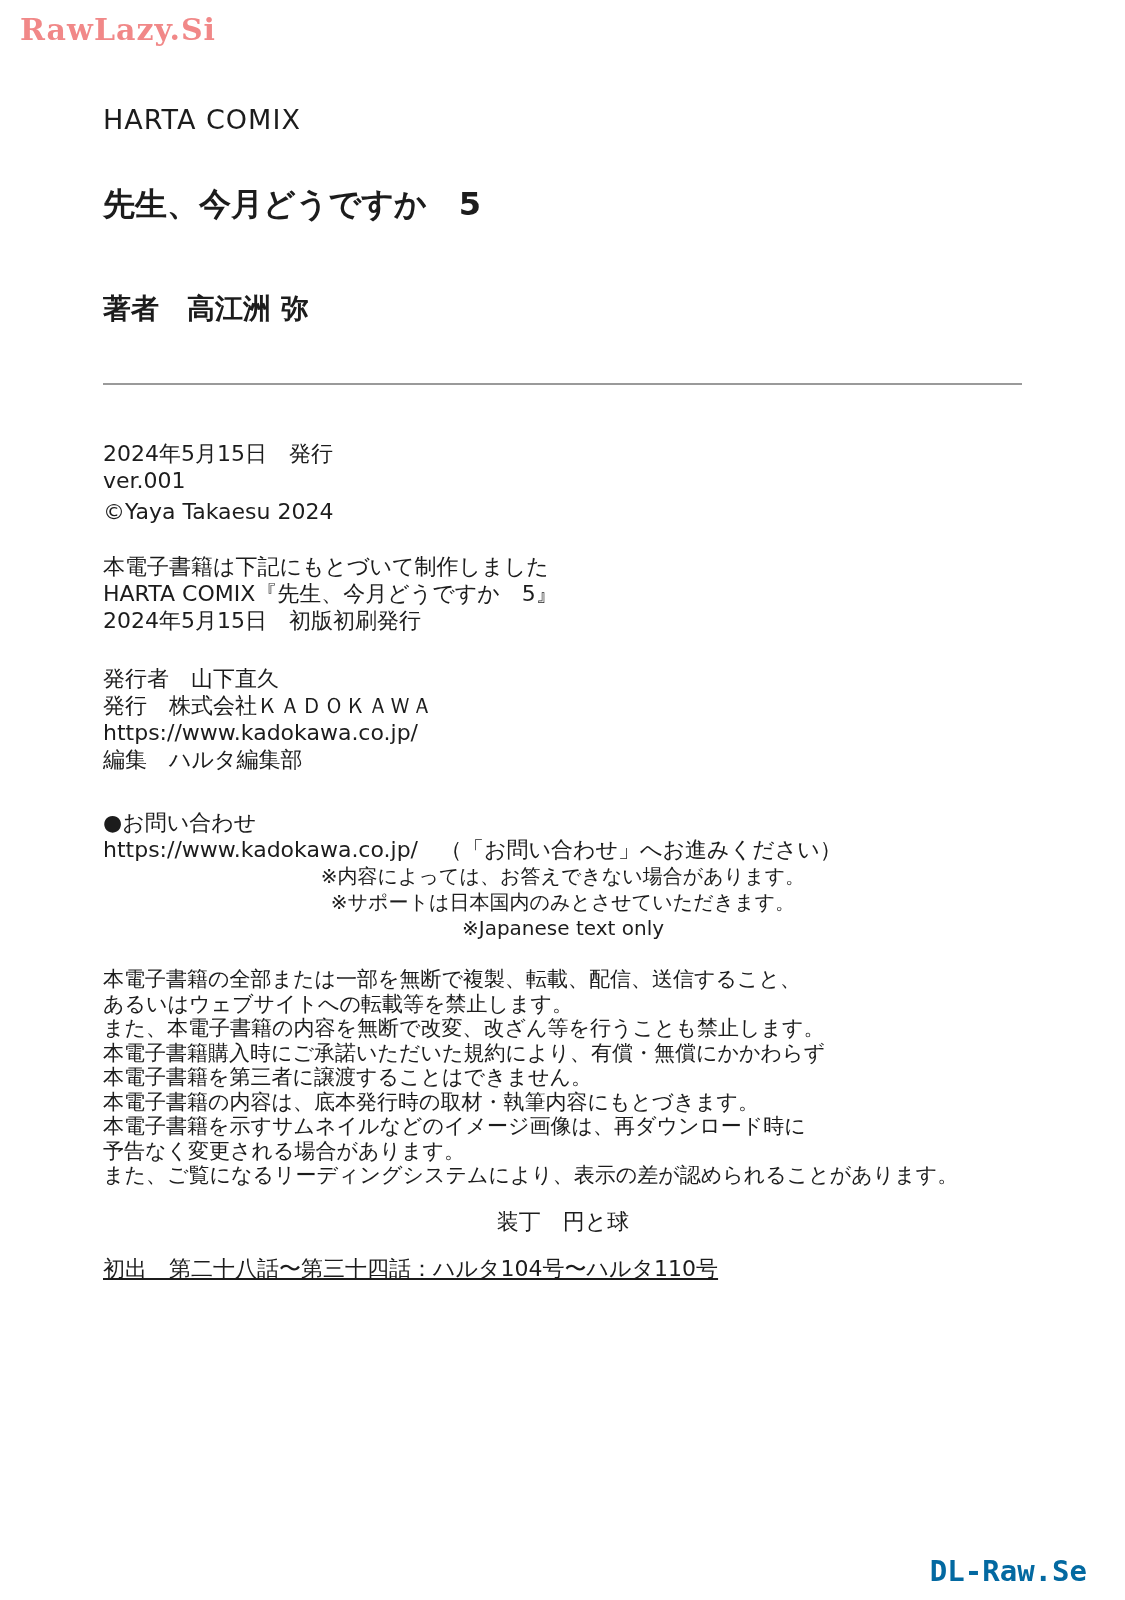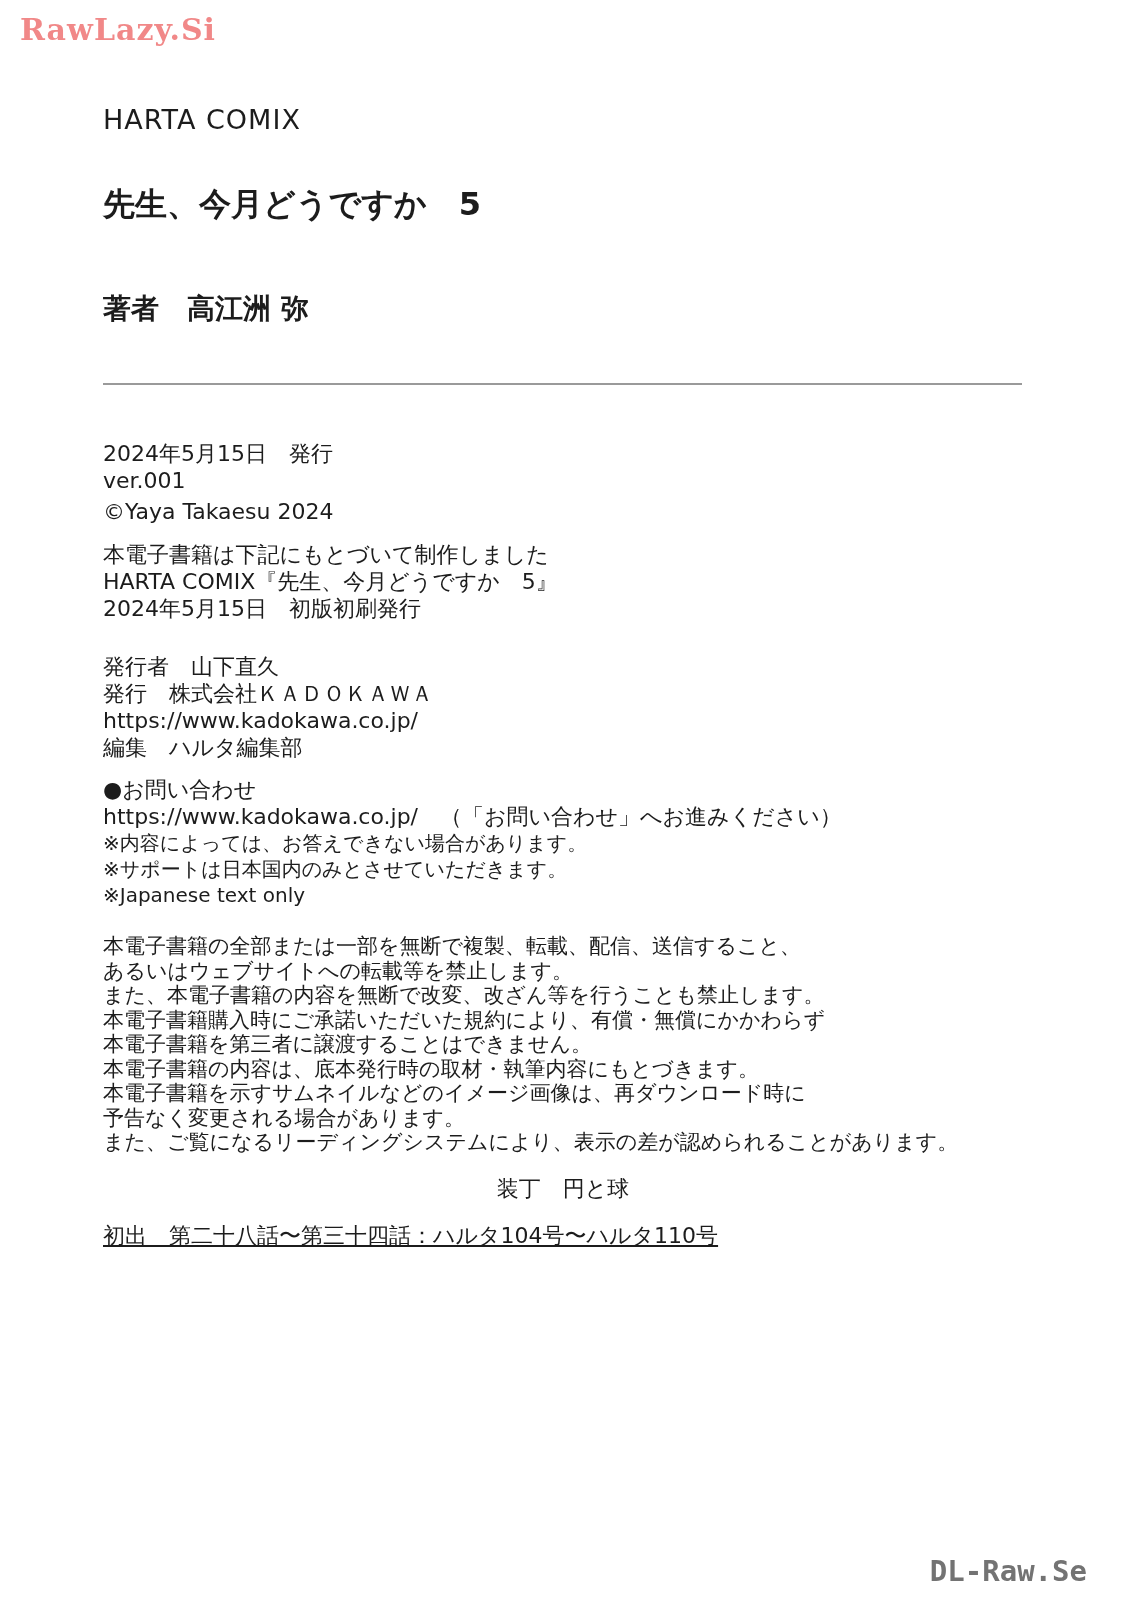--- a/index.html
+++ b/index.html
@@ -26,21 +26,21 @@
     letter-spacing: 1px;
     color: #f18888;
   }
   .wm-bottom {
     position: absolute;
     top: 1554px;
     right: 38px;
     font-family: "DejaVu Sans Mono", "Liberation Mono", monospace;
     font-weight: bold;
     font-size: 29px;
-    color: #737373;
+    color: #0369a1;
   }
   .content {
     position: absolute;
     left: 103px;
     top: 0;
     width: 920px;
   }
   .imprint {
     margin-top: 104px;
     font-size: 27px;
@@ -64,26 +64,27 @@
     width: 919px;
     height: 2px;
     background: #9a9a9a;
   }
   .block {
     font-size: 22px;
     line-height: 27px;
   }
   .blk-edition      { margin-top: 55px; }
   .blk-copyright    { margin-top: 4px; }
-  .blk-source       { margin-top: 16px; }
+  .blk-source       { margin-top: 28px; }
   .blk-publisher    { margin-top: 31px; }
-  .blk-contact      { margin-top: 15px; }
+  .blk-contact      { margin-top: 36px; }
   .blk-contact .notes {
     font-size: 20px;
     line-height: 26px;
+    text-align: center;
   }
   .blk-legal {
     margin-top: 26px;
     font-size: 21px;
     line-height: 24.5px;
   }
   .blk-design       { margin-top: 20px; text-align: center; }
   .blk-firstpub     { margin-top: 20px; text-decoration: underline; }
 </style>
 </head>

